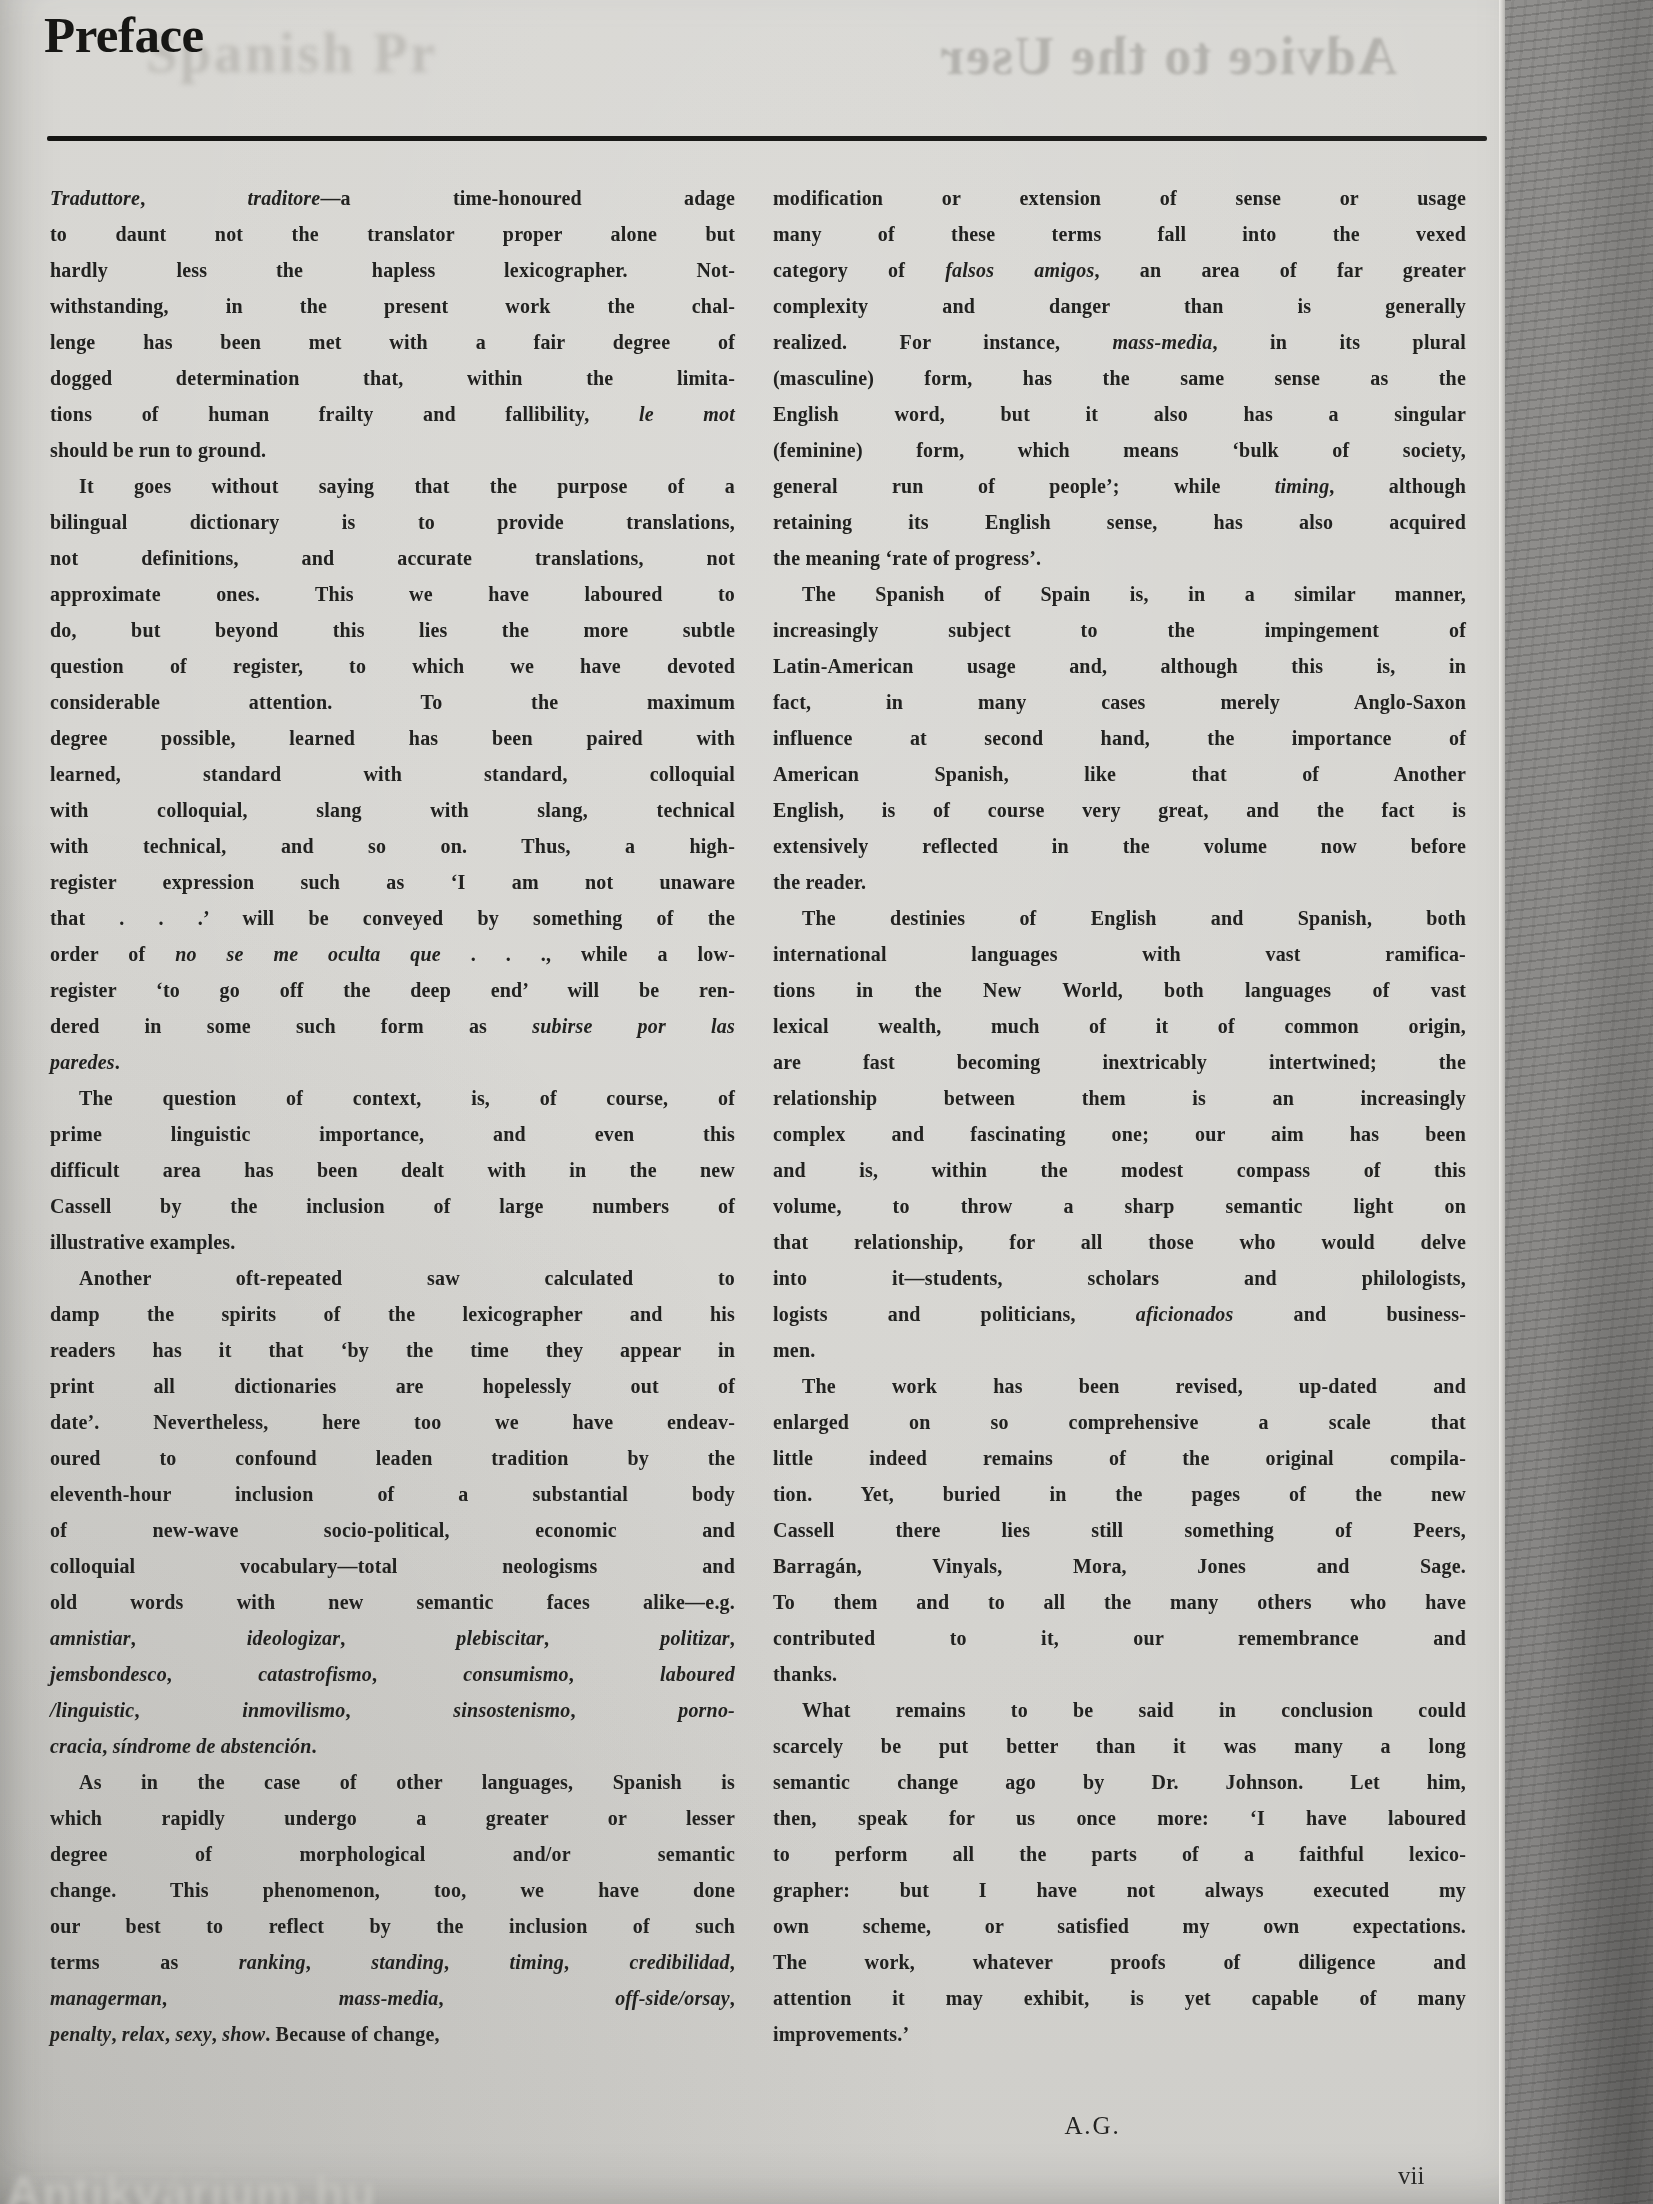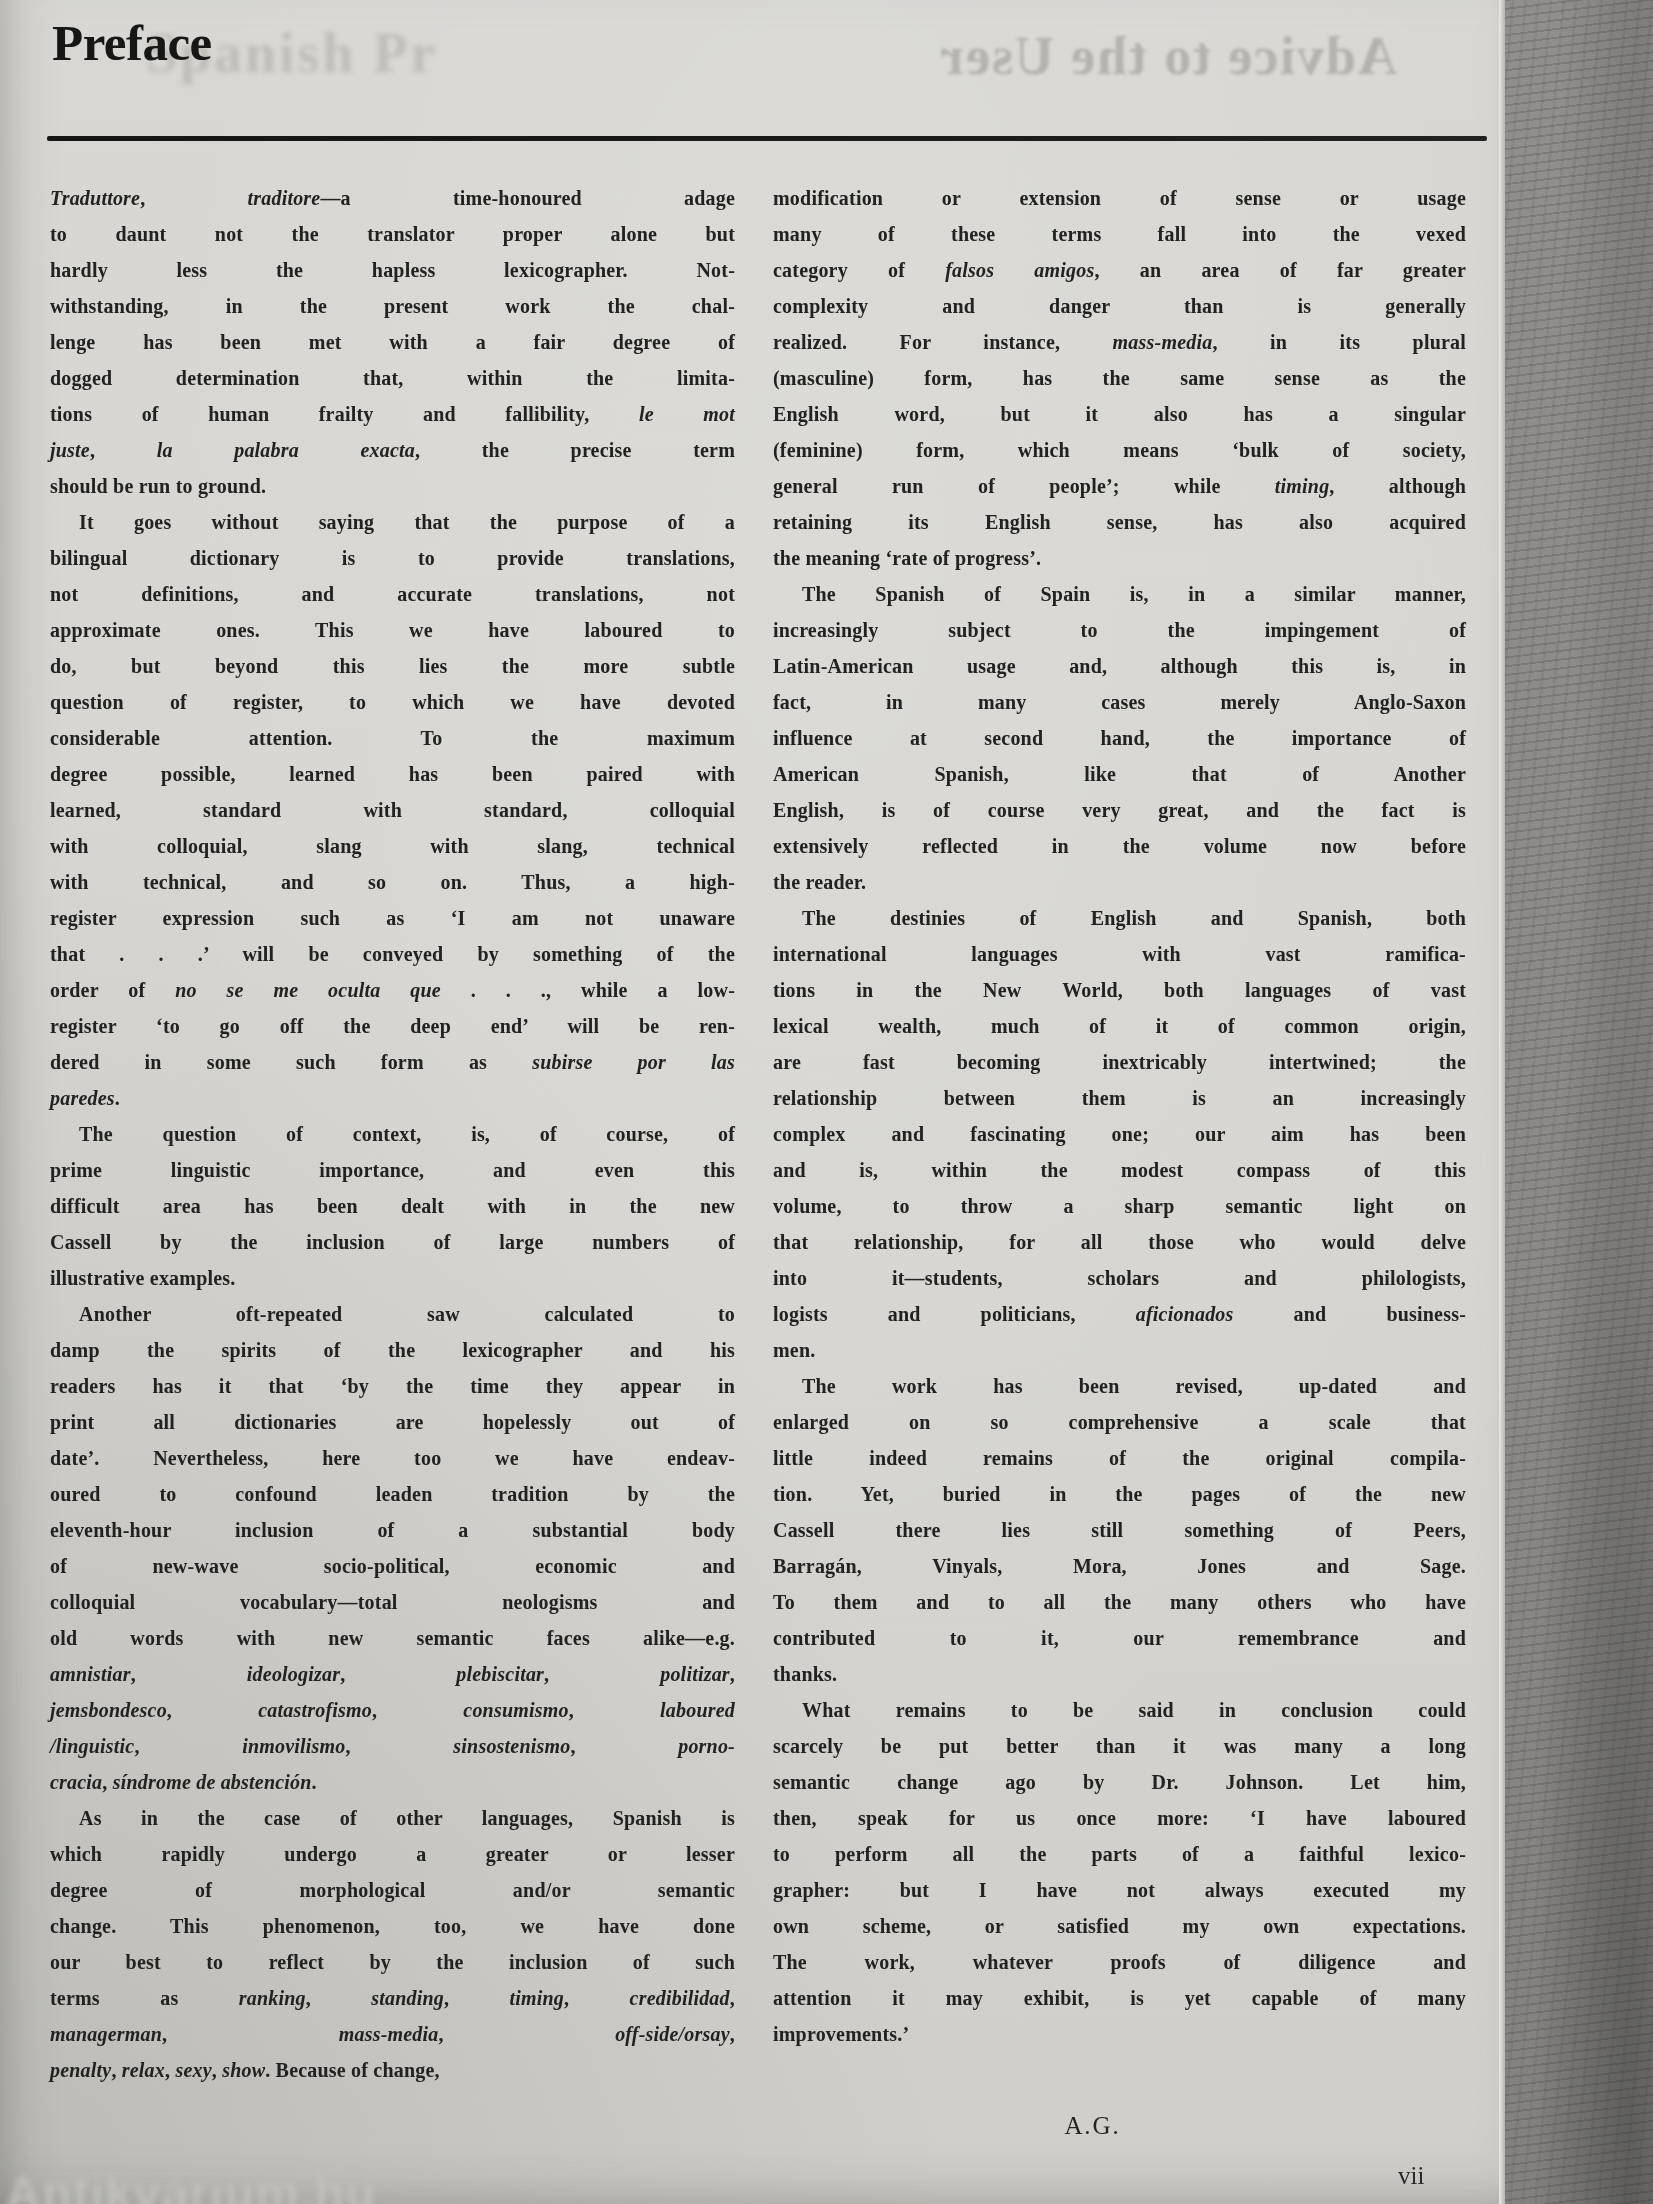--- a/index.html
+++ b/index.html
@@ -33,21 +33,21 @@
   }
   .ghost-mirrored{
     left:543px;top:25px;width:854px;
     font-size:54px;letter-spacing:1.9px;
     color:rgba(108,106,100,0.34);
     transform:scaleX(-1);
     filter:blur(1.7px);
     text-align:left;
   }
   .title{
-    position:absolute;left:44px;top:5.8px;margin:8px;
+    position:absolute;left:44px;top:5.8px;margin:0;
     font-size:51px;font-weight:bold;letter-spacing:-0.5px;
     color:#171715;
   }
   .rule{
     position:absolute;left:47px;top:136px;width:1440px;height:4.9px;
     background:linear-gradient(90deg,#151513 0%,#1c1c1a 70%,#232321 100%);
     border-radius:1.9px;
   }
   .col{
     position:absolute;top:180px;
@@ -111,21 +111,20 @@
 
   <div class="col col-left" id="col-left">
       <div class="para">
         <div class="line"><i>Traduttore</i>, <i>traditore</i>—a time-honoured adage</div>
         <div class="line">to daunt not the translator proper alone but</div>
         <div class="line">hardly less the hapless lexicographer. Not-</div>
         <div class="line">withstanding, in the present work the chal-</div>
         <div class="line">lenge has been met with a fair degree of</div>
         <div class="line">dogged determination that, within the limita-</div>
         <div class="line">tions of human frailty and fallibility, <i>le mot</i></div>
-        <div class="line"><i>juste</i>, <i>la palabra exacta</i>, the precise term</div>
         <div class="line last">should be run to ground.</div>
       </div>
       <div class="para">
         <div class="line indent">It goes without saying that the purpose of a</div>
         <div class="line">bilingual dictionary is to provide translations,</div>
         <div class="line">not definitions, and accurate translations, not</div>
         <div class="line">approximate ones. This we have laboured to</div>
         <div class="line">do, but beyond this lies the more subtle</div>
         <div class="line">question of register, to which we have devoted</div>
         <div class="line">considerable attention. To the maximum</div>

